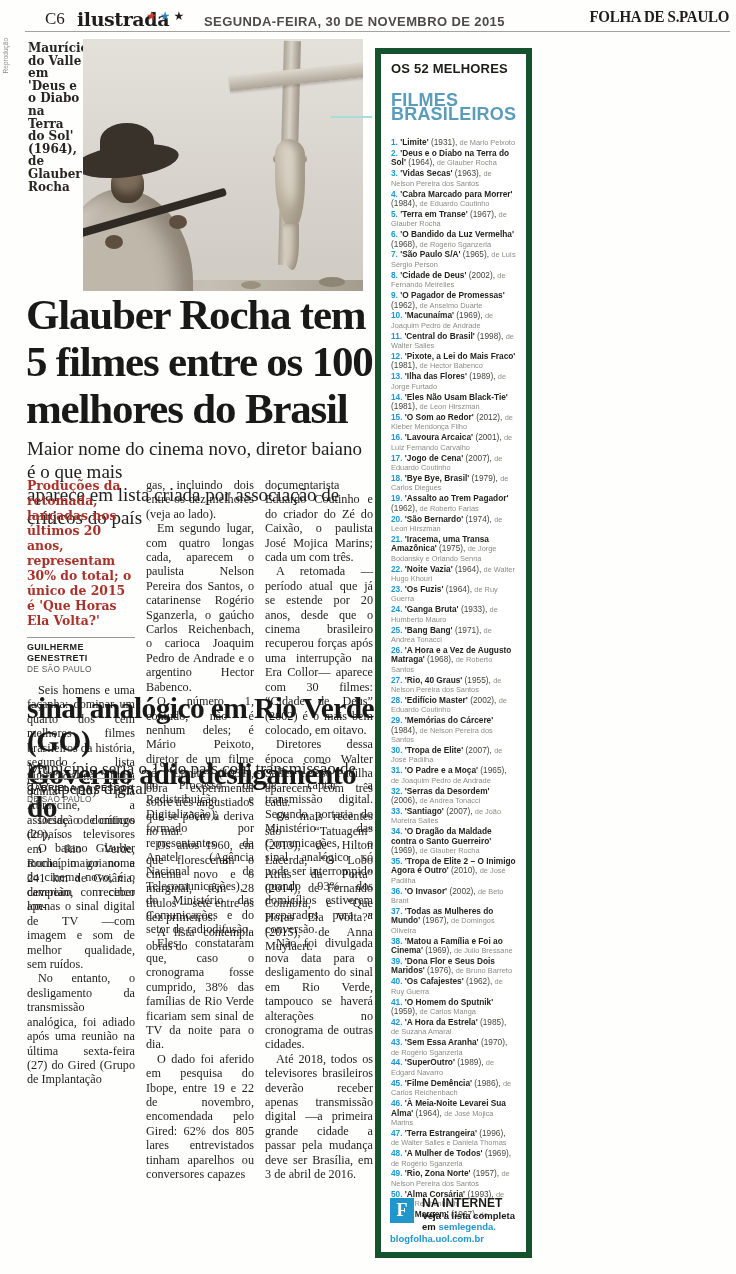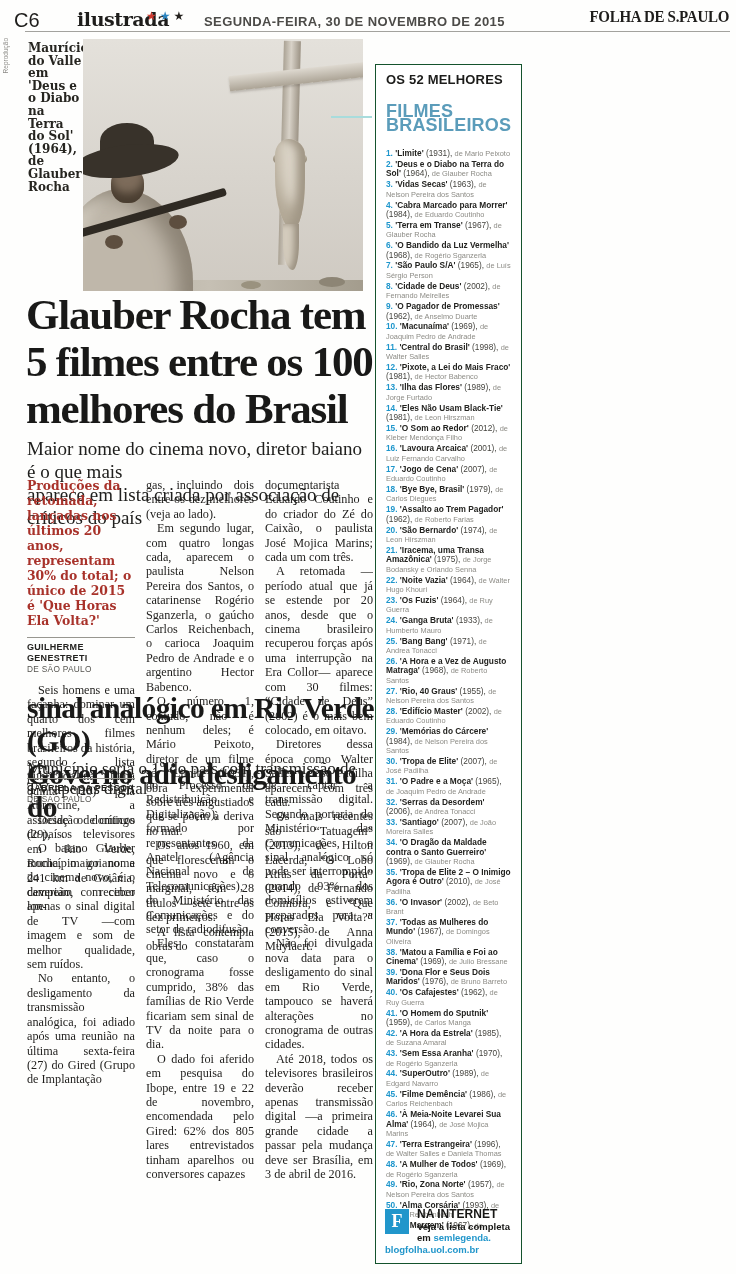--- a/index.html
+++ b/index.html
@@ -1,20 +1,20 @@
 <!DOCTYPE html>
 <html lang="pt"><head>
 <meta charset="utf-8">
 <title>Folha de S.Paulo — ilustrada C6</title>
 <style>
   html,body{margin:0;padding:0;background:#e9e9e7;}
   .page{position:relative;width:736px;height:1274px;background:#fefefd;overflow:hidden;
         font-family:"Liberation Serif",serif;color:#1e1d1b;}
   
-  .hdr-pagenum{position:absolute;left:14px;top:9px;font-size:20px;font-family:Liberation Sans, sans-serif;}
+  .hdr-pagenum{position:absolute;left:45px;top:9px;font-size:17px;font-family:Liberation Serif, serif;}
   .hdr-section{position:absolute;left:53px;top:8px;font-size:19px;font-weight:bold;font-family:"DejaVu Serif",serif;letter-spacing:-.4px;margin-left:24px;}
   .hdr-stars{position:absolute;left:146px;top:9px;font-size:12px;letter-spacing:3px;font-family:"DejaVu Sans",sans-serif;}
   .hdr-date{position:absolute;left:204px;top:14px;font-size:13px;font-weight:bold;color:#4c4b48;
             font-family:"Liberation Sans",sans-serif;letter-spacing:.4px;}
   .hdr-brand{position:absolute;right:7px;top:8px;font-size:15px;font-weight:bold;font-family:"Liberation Serif",serif;
              letter-spacing:-.3px;transform:scaleY(1.15);}
   .hdr-rule{position:absolute;left:25px;right:6px;top:31px;height:1px;background:#a3a29e;}
   
   .credit{position:absolute;left:2px;top:38px;width:10px;font-size:6.5px;color:#8c8b87;
           font-family:"Liberation Sans",sans-serif;writing-mode:vertical-rl;transform:rotate(180deg);}
@@ -60,21 +60,21 @@
   .col{width:108px;font-size:12.2px;line-height:14.4px;text-align:justify;}
   .col p{margin:0;text-indent:11px;}
   .col p.cont{text-indent:0;}
   .lead-red{font-family:"DejaVu Serif",serif;font-weight:bold;font-size:12.4px;line-height:15px;
             color:#a8322a;text-align:left;margin-bottom:9px;}
   .byline{border-top:1px solid #97968f;padding-top:4px;margin-bottom:9px;font-family:"Liberation Sans",sans-serif;
           text-align:left;}
   .byline .bname{font-size:9px;font-weight:bold;letter-spacing:.3px;color:#23221f;line-height:11px;}
   .byline .bloc{font-size:8.3px;color:#55544f;line-height:10px;letter-spacing:.3px;}
   
-  .sidebar{position:absolute;left:375px;top:64px;width:145px;height:1198px;border:1px solid #14532d;
+  .sidebar{position:absolute;left:375px;top:48px;width:145px;height:1198px;border:6px solid #14532d;
            background:#fff;font-family:"Liberation Sans",sans-serif;}
   .sb-title{margin:8px 10px 2px 10px;font-size:13px;font-weight:bold;line-height:14px;color:#1c1c1a;letter-spacing:.2px;}
   .sb-title2{margin:17px 10px;font-size:18px;font-weight:bold;line-height:14px;color:#5b9cba;letter-spacing:.2px;}
   .films{margin:10px 10px 0 10px;height:1080px;overflow:hidden;}
   .film{margin:0 0 1.5px 0;font-size:8.3px;line-height:9.4px;color:#2a2a27;}
   .fnum{font-weight:bold;color:#1e96cc;}
   .ft{font-weight:bold;color:#232320;}
   .fy{font-weight:normal;color:#45443f;}
   .fdir{font-size:7.4px;color:#8c8b85;}
   .internet{position:absolute;left:9px;right:8px;top:1144px;}

